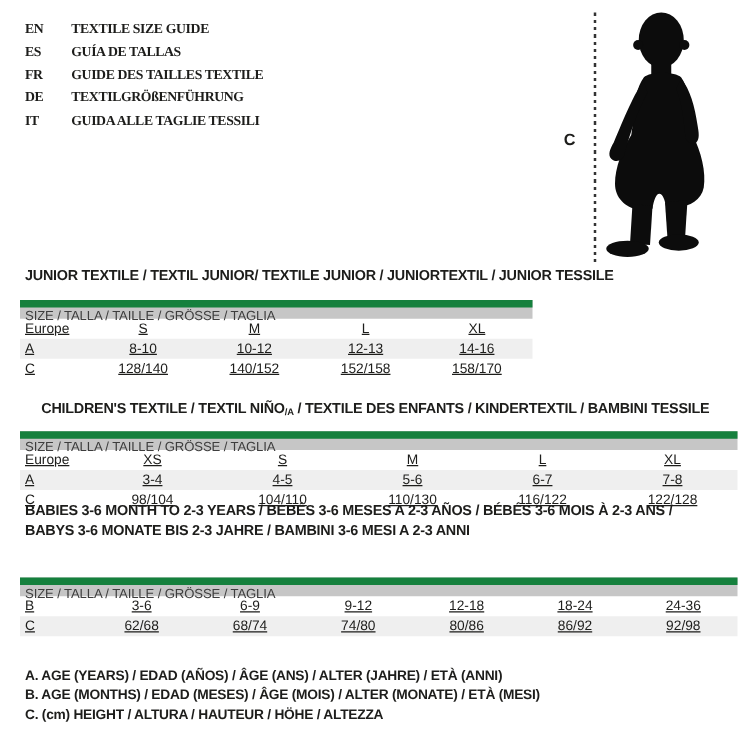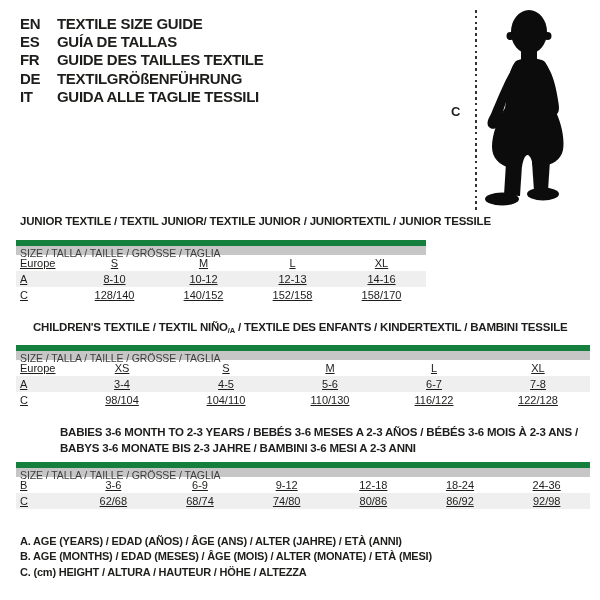--- a/index.html
+++ b/index.html
@@ -9,21 +9,21 @@
     background:#ffffff;
     font-family:"Liberation Sans", sans-serif;
     color:#1d1d1b;
     overflow:hidden;
   }
 
   
   .lang-list { position:absolute; left:20px; top:14px; }
   .lang-row { display:flex; height:18.4px; align-items:center; }
   .lang-code, .lang-label {
-    font-weight:700; font-size:15px; letter-spacing:-0.3px; white-space:nowrap;
+    font-weight:700; font-size:11px; letter-spacing:-0.3px; white-space:nowrap;font-family:Liberation Serif, serif;
   }
   .lang-code { width:37px; }
 
   
   .figure { position:absolute; left:440px; top:0; width:160px; height:220px; }
   .dotted-line {
     position:absolute; left:35px; top:10px; width:2px; height:202px;
     background:repeating-linear-gradient(to bottom, #333 0 2.6px, transparent 2.6px 5.8px);
   }
   .height-label {
@@ -32,21 +32,21 @@
   }
   .baby-svg { position:absolute; left:42px; top:8px; width:90px; height:200px; }
 
   
   .section-title {
     position:absolute; left:20px;
     font-weight:700; font-size:11.5px; letter-spacing:-0.2px; white-space:nowrap;
   }
   .title-1 { top:215px; }
   .title-2 { top:321px;margin-left:13px; }
-  .title-3 { top:425px; line-height:15.5px;margin-left:40px; }
+  .title-3 { top:402px; line-height:15.5px; }
   .sub { font-size:7.5px; vertical-align:-2px; font-weight:700; }
 
   
   .size-table { position:absolute; left:16px; font-size:11px; }
   .t1 { top:240px; width:410px; }
   .t2 { top:345px; width:574px; }
   .t3 { top:462px; width:574px; }
   .bar {
     height:15px; line-height:15px;
     background:#c6c6c6; color:#3d3d3d;

